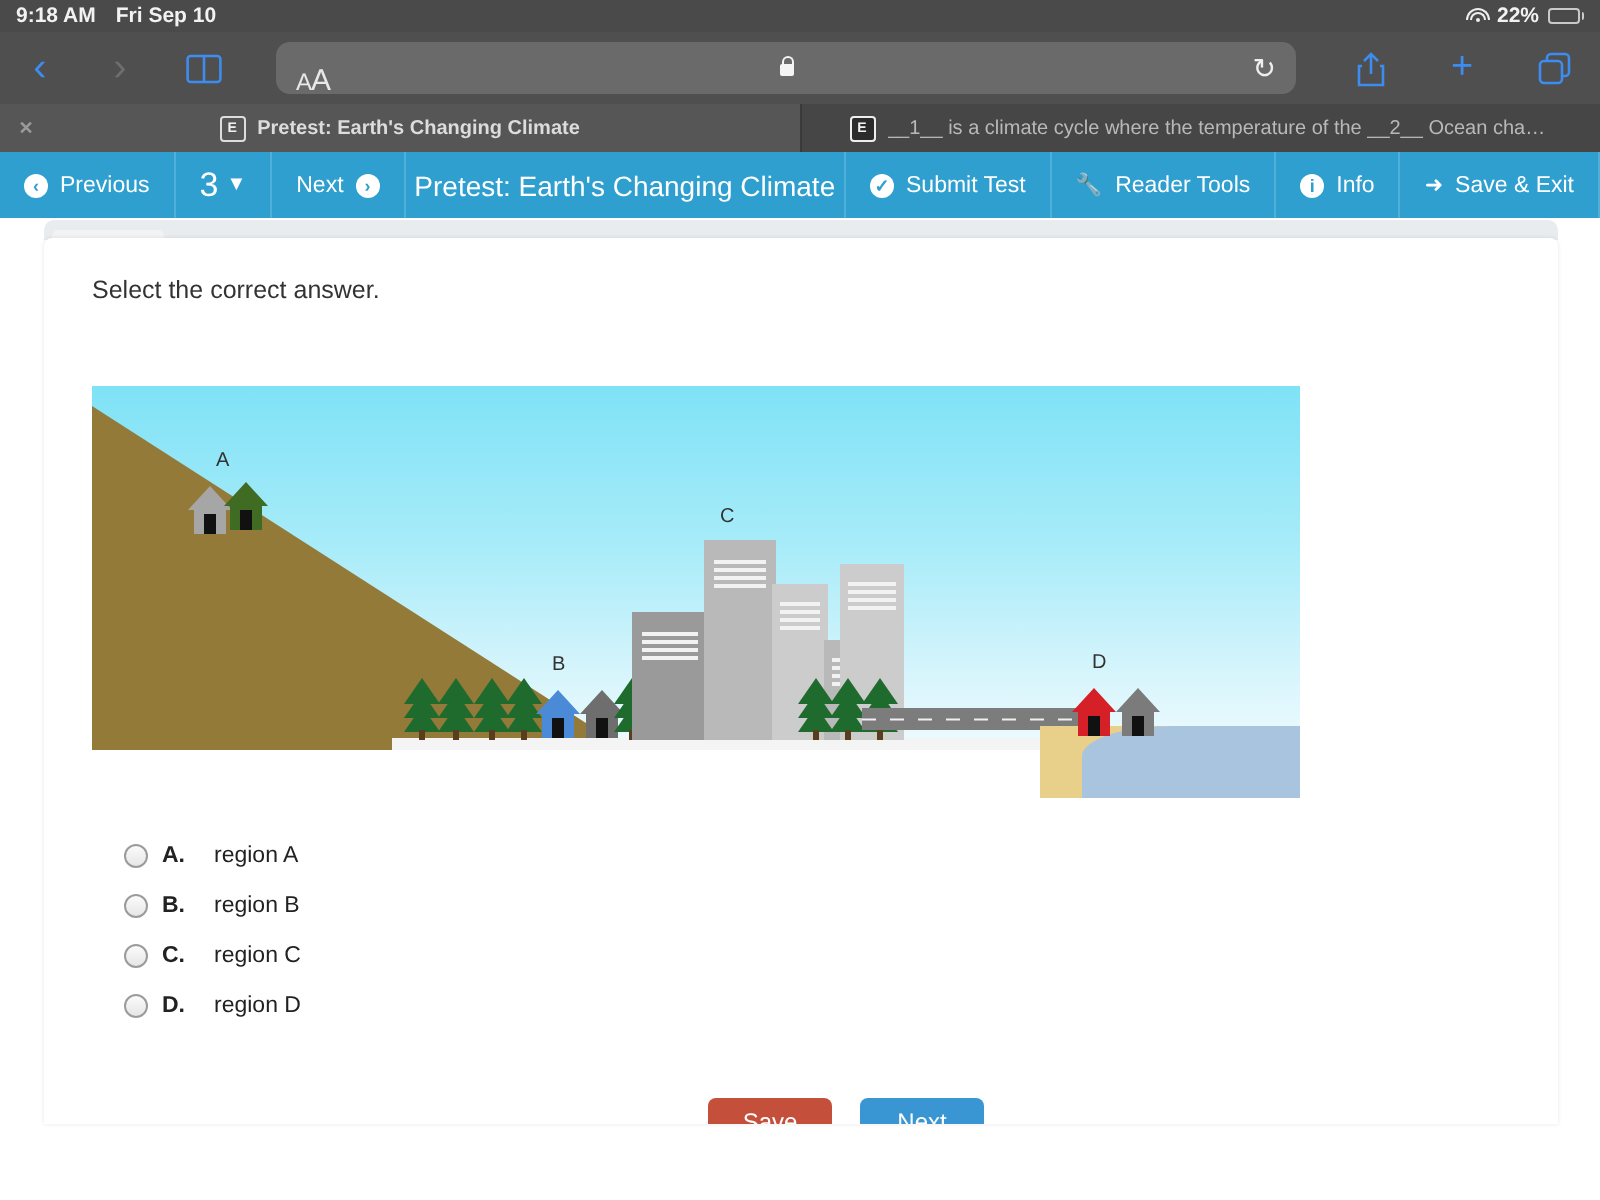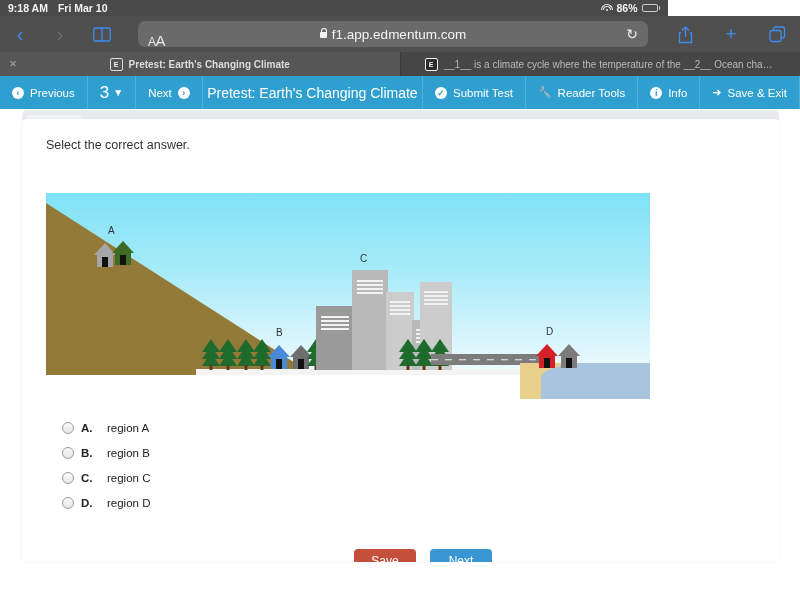--- a/index.html
+++ b/index.html
@@ -7,21 +7,21 @@
     width: 800px; height: 600px;
     overflow: hidden;
     background: #ffffff;
     font-family: "Liberation Sans", sans-serif;
   }
 
   #app { position: relative; width: 800px; height: 600px; background: #fff; }
 
   
   .statusbar {
-    position: absolute; top: 0; left: 0; width: 668px; height: 16px;
+    position: absolute; top: 0; left: 0; width: 800px; height: 16px;
     background: #4a4a4a; color: #f2f2f2;
     font-size: 10.5px; font-weight: bold;
     display: flex; align-items: center;
   }
   .status-left { display: flex; align-items: center; gap: 10px; padding-left: 8px; }
   .status-right { margin-left: auto; display: flex; align-items: center; gap: 4px; padding-right: 8px; }
   .wifi-ico { display:inline-block; width: 11px; height: 9px; position: relative; }
   .wifi-ico i {
     position:absolute; left:50%; border: 1.4px solid #eee; border-bottom:none;
     border-radius: 50% 50% 0 0 / 100% 100% 0 0; transform: translateX(-50%);
@@ -212,50 +212,49 @@
   .footer span { padding-left: 12px; font-size: 11px; color: #8a8a8a; }
 </style>
 </head>
 <body>
 
 <div id="app">
 
   <div class="statusbar">
     <div class="status-left">
       <span>9:18 AM</span>
-      <span>Fri Mar 10</span>
+      <span>Fri Sep 10</span>
     </div>
     <div class="status-right">
       <span class="wifi-ico">
           <i></i>
           <i></i>
           <i></i>
         </span>
-      <span>86%</span>
+      <span>22%</span>
       <span class="batt">
         <span class="batt-body"><span class="batt-fill"></span></span>
           <span class="batt-cap"></span>
       </span>
     </div>
   </div>
 
   <div class="browser-bar">
     <div class="nav-btn">‹</div>
     <div class="nav-btn disabled">›</div>
     <div class="book-btn">
       <svg width="18" height="15" viewBox="0 0 18 15" fill="none" stroke="#3d8cf0" stroke-width="1.3">
         <rect x="0.8" y="1" width="16.4" height="13" rx="1.6"></rect>
         <line x1="9" y1="1" x2="9" y2="14"></line>
       </svg>
     </div>
     <div class="urlbar">
       <span class="aa"><span>A</span><span class="big">A</span></span>
       <span class="url-text">
         <span class="lock"></span>
-        <span>f1.app.edmentum.com</span>
       </span>
       <span class="reload">↻</span>
     </div>
     <div class="tb-ico">
       <svg width="15" height="19" viewBox="0 0 15 19" fill="none" stroke="#3d8cf0" stroke-width="1.3">
         <path d="M4 5.5 L7.5 2 L11 5.5"></path>
           <line x1="7.5" y1="2" x2="7.5" y2="12"></line>
         <path d="M3 8 H1.5 V17.5 H13.5 V8 H12"></path>
       </svg>
     </div>

